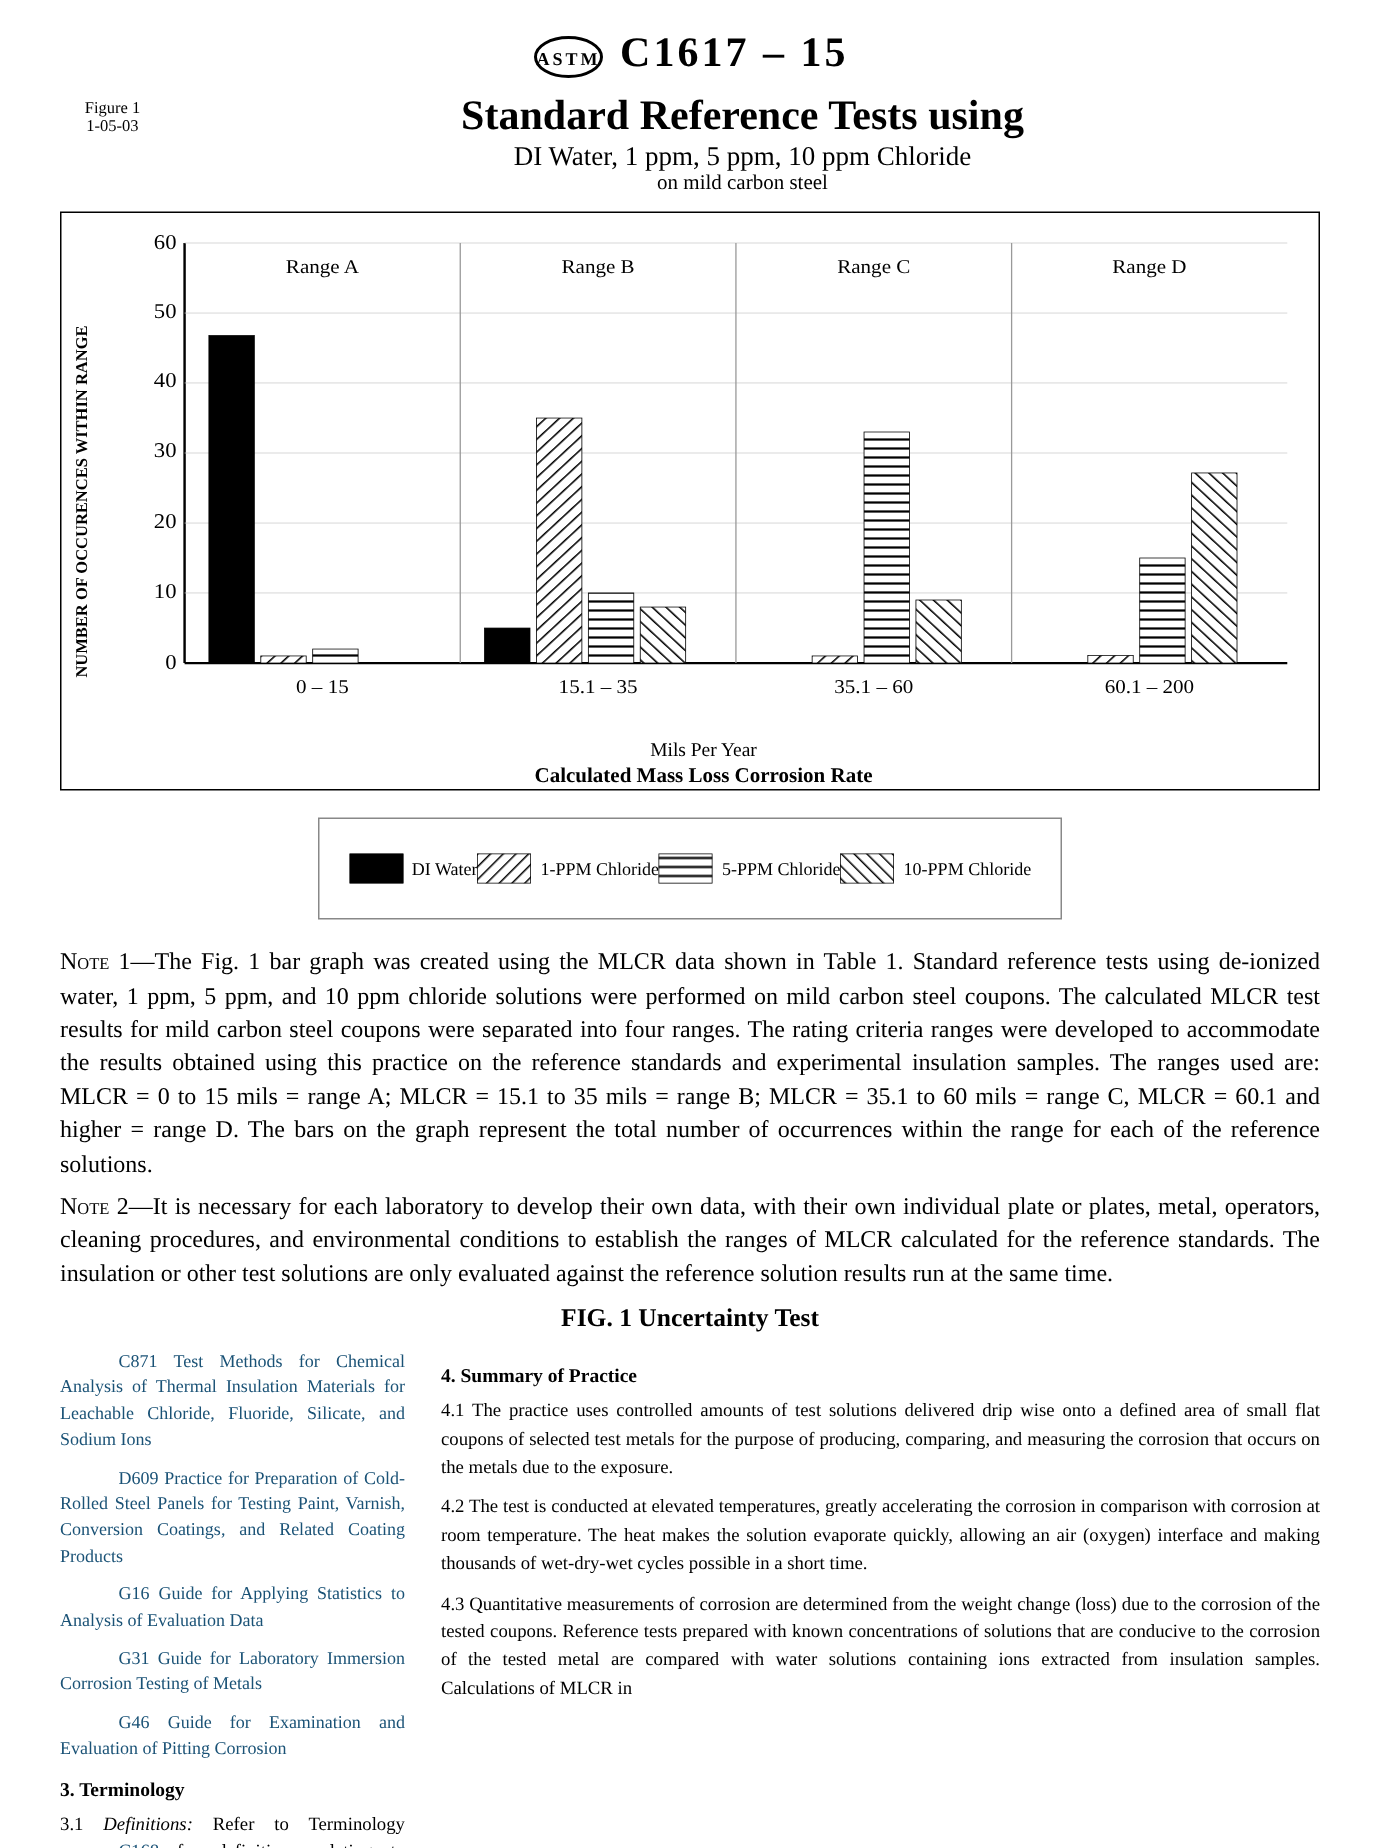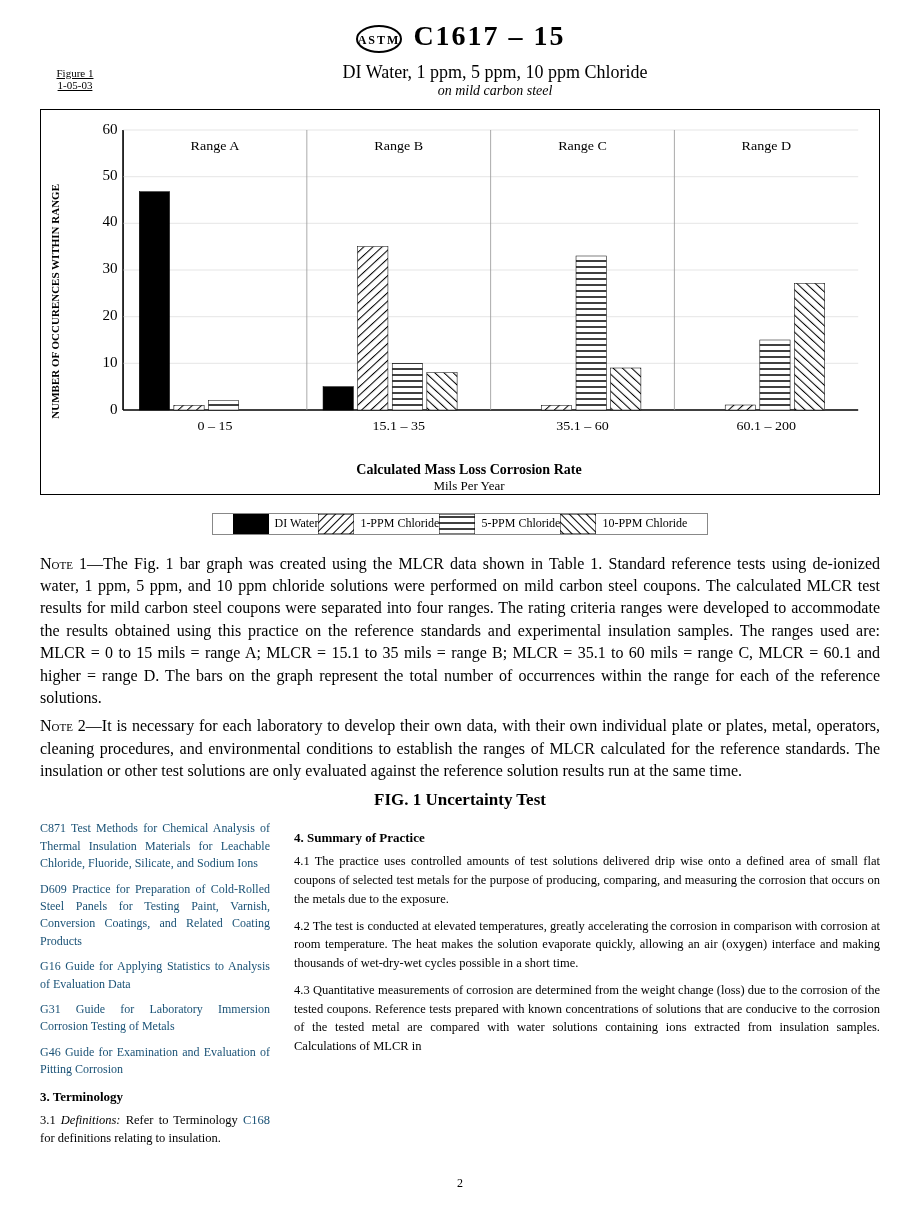--- a/index.html
+++ b/index.html
@@ -21,38 +21,36 @@
     .figure-section {
       display: flex;
       margin-bottom: 10px;
     }
     .figure-label {
       width: 70px;
       font-size: 11px;
       text-align: center;
       padding-top: 5px;
       flex-shrink: 0;
-      text-decoration: underline;
     }
     .figure-content {
       flex: 1;
       text-align: center;
     }
     .figure-title {
       font-size: 28px;
       font-weight: bold;
       line-height: 1.2;
     }
     .figure-subtitle {
       font-size: 18px;
       font-weight: normal;
     }
     .figure-sub2 {
       font-size: 14px;
-      font-style: italic;
     }
 
     .chart-container {
       display: flex;
       margin: 10px 0;
       border: 1px solid #000;
     }
     .chart-y-label {
       width: 28px;
       display: flex;
@@ -77,21 +75,21 @@
       width: 100%;
       height: 340px;
       display: block;
     }
 
     .legend {
       display: flex;
       justify-content: center;
       align-items: center;
       border: 1px solid #888;
-      padding: 0 20px;
+      padding: 23px 20px;
       margin: 8px auto;
       width: fit-content;
     }
     .legend-item {
       display: flex;
       align-items: center;
       gap: 6px;
       font-size: 12px;
     }
 
@@ -132,20 +130,21 @@
       line-height: 1.45;
       margin-bottom: 10px;
     }
     .ref-item {
       margin-bottom: 8px;
       text-align: justify;
     }
     .ref-link {
       color: #1a5276;
       text-decoration: none;
+      margin-left: 39px;
     }
 
     .section-heading {
       font-size: 13px;
       font-weight: bold;
       margin: 10px 0 6px 0;
     }
 
     .body-text {
       font-size: 12.5px;
@@ -174,20 +173,21 @@
     <span>C1617 – 15</span>
   </div>
 </div>
 
 <div class="figure-section">
   <div class="figure-label">
     <div>Figure 1</div>
     <div>1-05-03</div>
   </div>
   <div class="figure-content">
+    <div class="figure-title">Standard Reference Tests using</div>
     <div class="figure-subtitle">DI Water, 1 ppm, 5 ppm, 10 ppm Chloride</div>
     <div class="figure-sub2">on mild carbon steel</div>
   </div>
 </div>
 
 <div class="chart-container">
   <div class="chart-y-label">
     <span>NUMBER OF OCCURENCES WITHIN RANGE</span>
   </div>
   <div class="chart-area">
@@ -261,22 +261,22 @@
       <rect x="639" y="220" width="28" height="70" fill="url(#horiz)" stroke="#000" stroke-width="0.5"></rect>
       <rect x="671" y="163.3" width="28" height="126.7" fill="url(#diag2)" stroke="#000" stroke-width="0.5"></rect>
 
       <rect x="607" y="285" width="28" height="5" fill="url(#diag1)" stroke="#000" stroke-width="0.5"></rect>
 
       <text x="135" y="310" text-anchor="middle" font-size="13" font-family="Times New Roman">0 – 15</text>
       <text x="305" y="310" text-anchor="middle" font-size="13" font-family="Times New Roman">15.1 – 35</text>
       <text x="475" y="310" text-anchor="middle" font-size="13" font-family="Times New Roman">35.1 – 60</text>
       <text x="645" y="310" text-anchor="middle" font-size="13" font-family="Times New Roman">60.1 – 200</text>
     </svg>
+    <div style="text-align:center; font-size:13px;">Mils Per Year</div>
     <div style="text-align:center; font-weight:bold; font-size:14px; margin-top:2px;">Calculated Mass Loss Corrosion Rate</div>
-    <div style="text-align:center; font-size:13px;">Mils Per Year</div>
   </div>
 </div>
 
 <div style="display:flex; justify-content:center; margin:10px 0;">
   <div class="legend">
     <div class="legend-item">
       <svg width="36" height="20">
         <rect width="36" height="20" fill="#000" stroke="#000"></rect>
       </svg>
       <span>DI Water</span>

